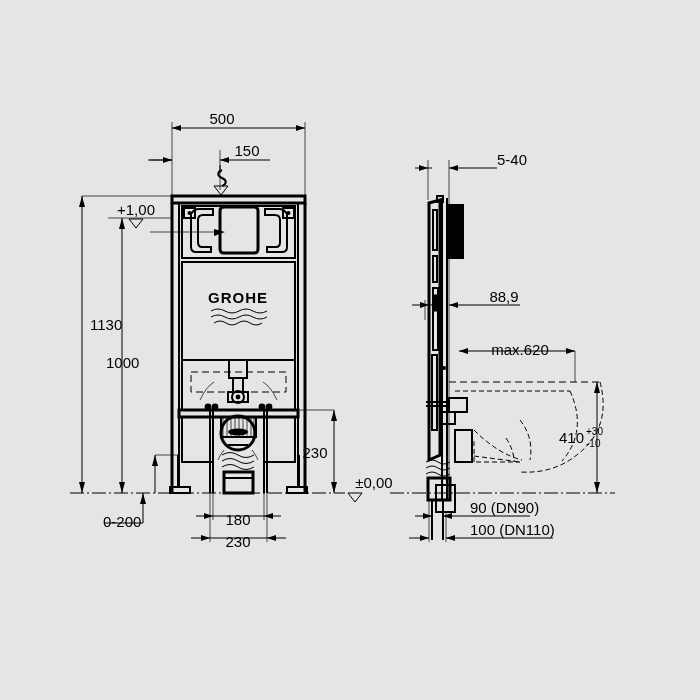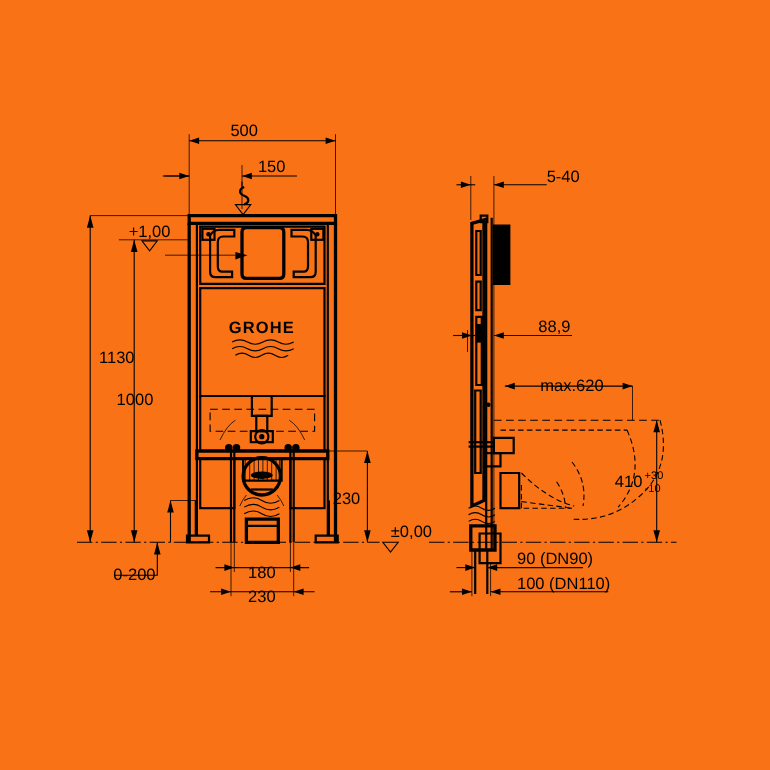--- a/index.html
+++ b/index.html
@@ -4,21 +4,21 @@
 <style>
   html, body {
     margin: 0;
     padding: 0;
     background: #ffffff;
   }
   #sheet {
     position: relative;
     width: 700px;
     height: 700px;
-    background: #f97316;
+    background: #e5e5e5;
     font-family: "Liberation Sans", sans-serif;
     overflow: hidden;
   }
   #sheet svg {
     position: absolute;
     left: 0;
     top: 0;
     width: 700px;
     height: 700px;
   }

